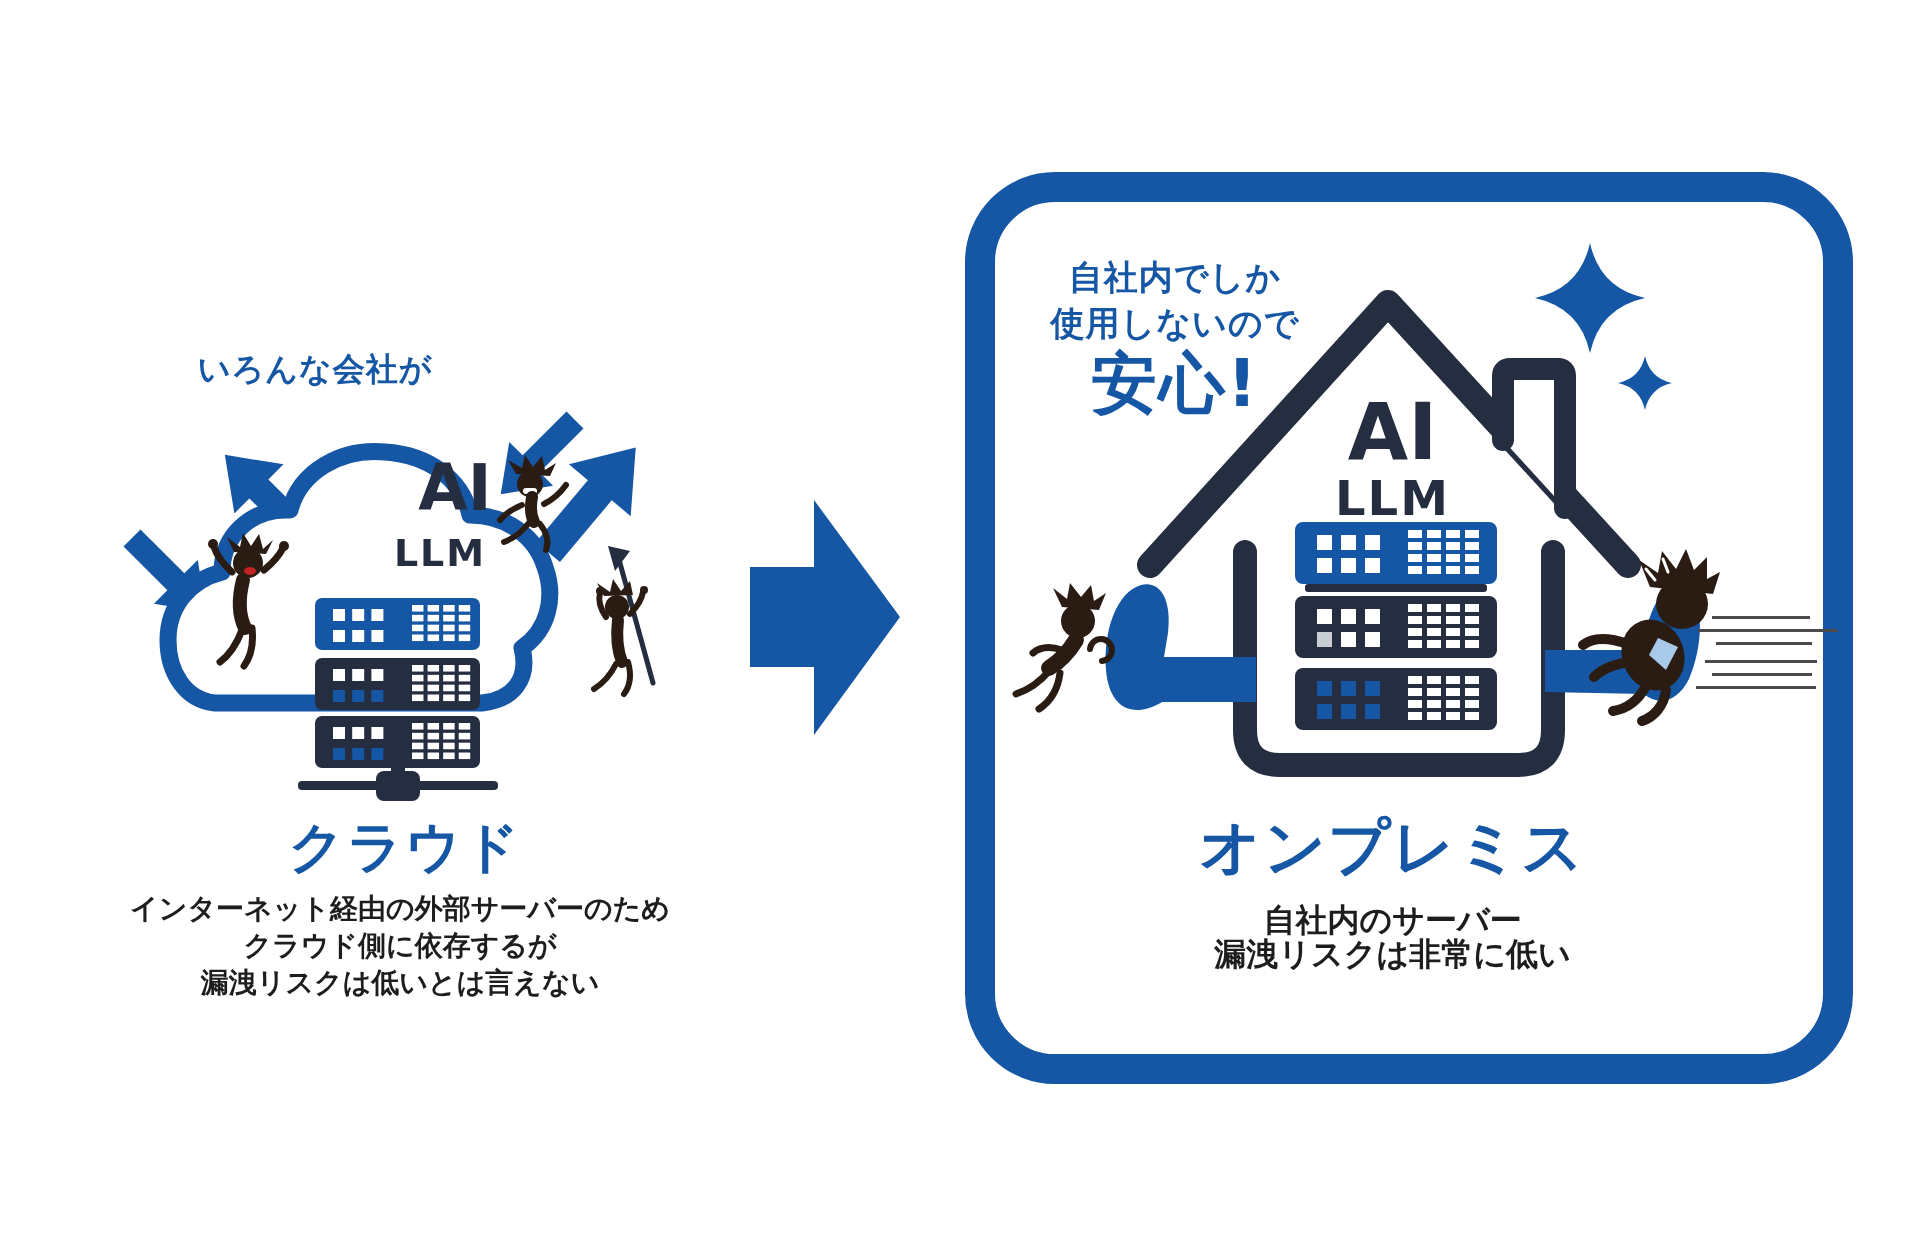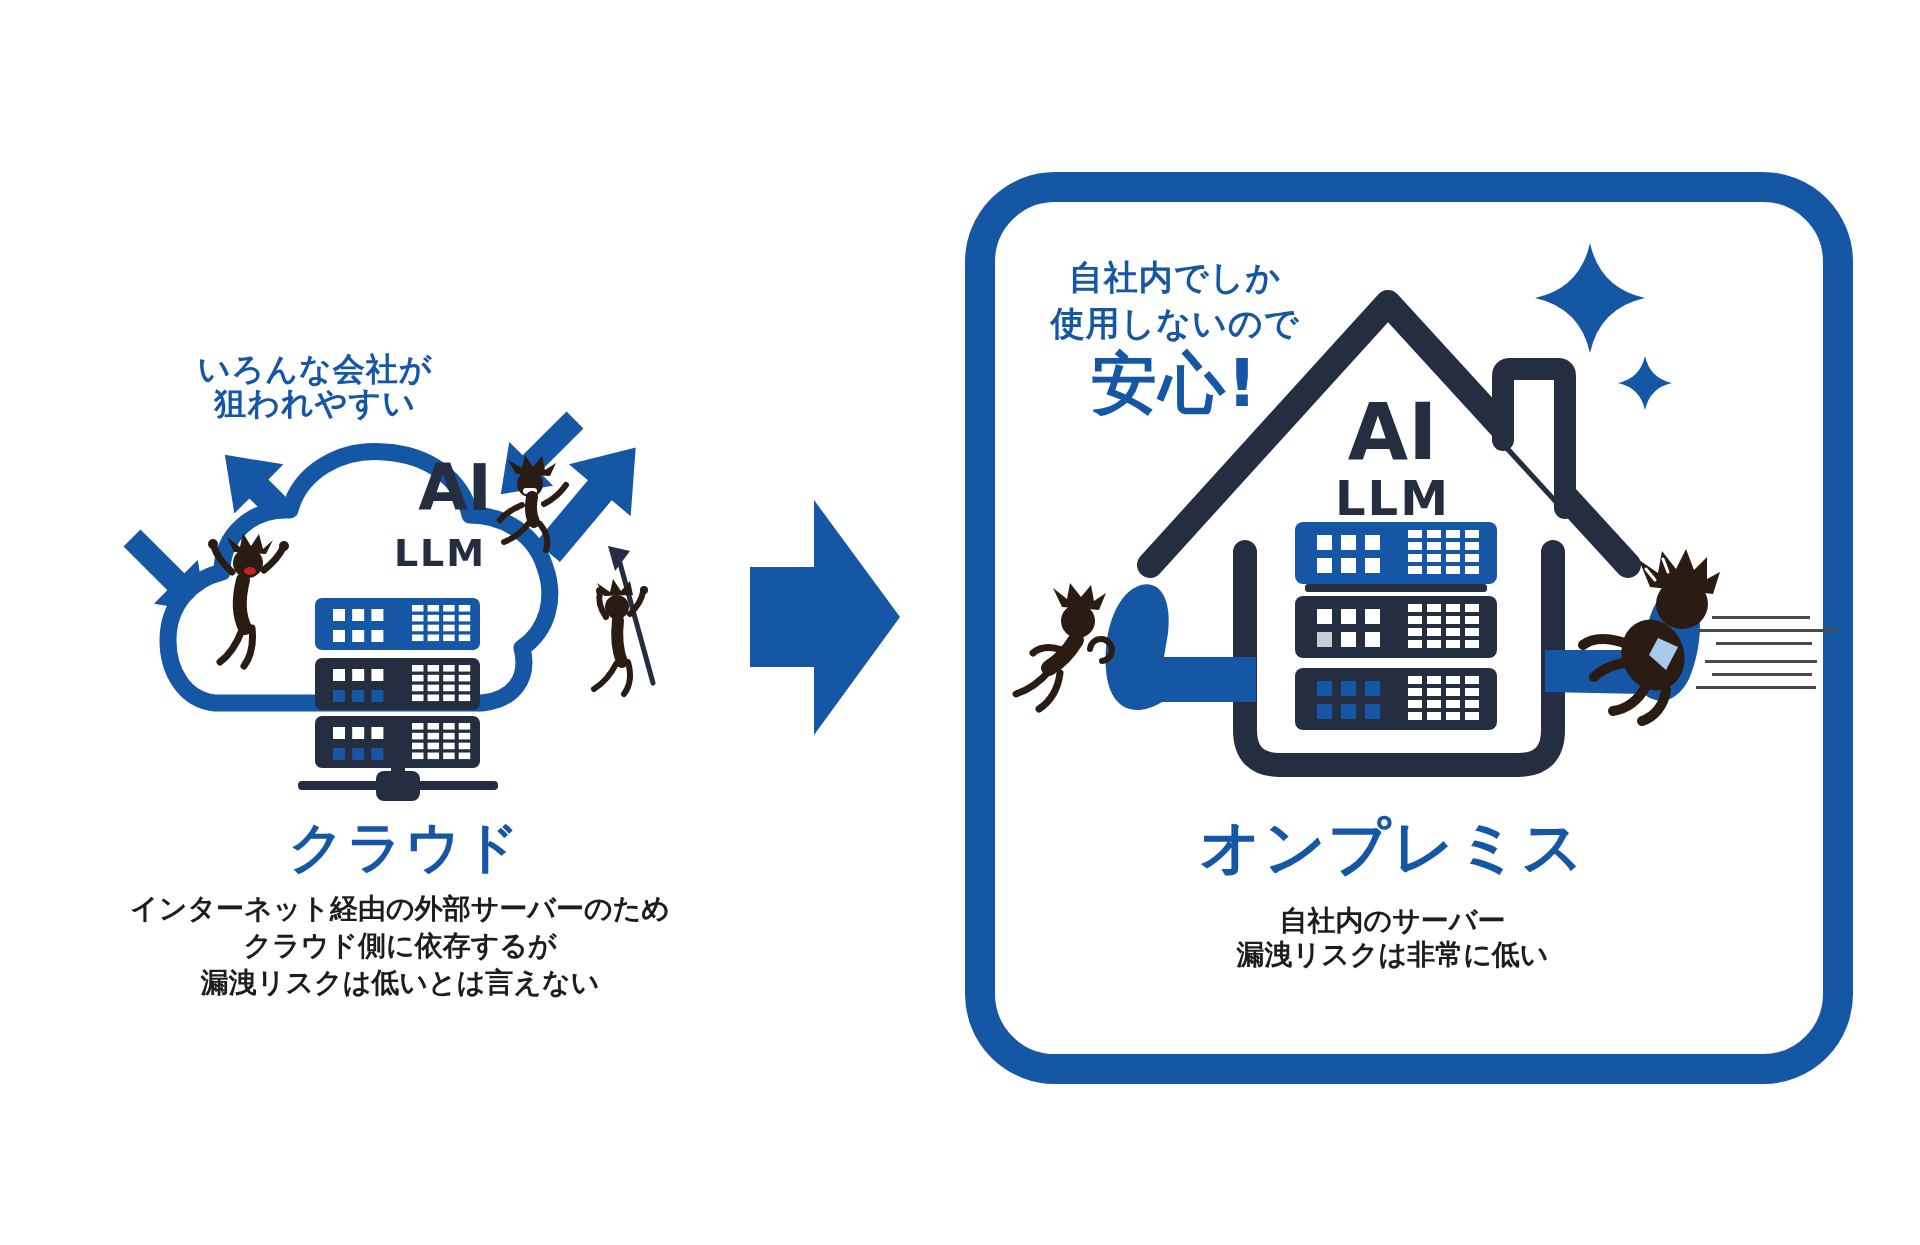--- a/index.html
+++ b/index.html
@@ -16,21 +16,21 @@
   .cloud-caption{left:115px;top:352px;width:400px;font-size:32px;line-height:34px;letter-spacing:1px;}
   .cloud-ai{left:380px;top:455px;width:150px;font-size:64px;line-height:66px;font-weight:800;}
   .cloud-llm{left:365px;top:534px;width:150px;font-size:38px;line-height:38px;font-weight:700;letter-spacing:2px;}
   .cloud-title{left:205px;top:822px;width:400px;font-size:55px;line-height:50px;letter-spacing:2px;}
   .cloud-desc{left:90px;top:892px;width:620px;font-size:28px;line-height:37px;font-weight:700;}
   .onprem-caption{left:990px;top:254px;width:370px;font-size:34px;line-height:46px;letter-spacing:1px;text-align:center;}
   .onprem-emph{left:990px;top:348px;width:370px;font-size:66px;line-height:72px;font-weight:700;letter-spacing:2px;}
   .house-ai{left:1315px;top:392px;width:155px;font-size:78px;line-height:80px;font-weight:800;}
   .house-llm{left:1315px;top:474px;width:155px;font-size:48px;line-height:48px;font-weight:700;letter-spacing:2px;}
   .onprem-title{left:1140px;top:816px;width:505px;font-size:61px;line-height:62px;letter-spacing:2px;}
-  .onprem-desc{left:1090px;top:906px;width:605px;font-size:28px;line-height:34px;font-weight:700;}
+  .onprem-desc{left:1090px;top:906px;width:605px;font-size:32px;line-height:34px;font-weight:700;}
   .limb{fill:none;stroke:#2a1c12;stroke-linecap:round;}
 </style>
 </head>
 <body>
 
 <div class="stage">
 
   <svg width="1920" height="1245" viewBox="0 0 1920 1245">
     <defs>
       <g id="arrow-shape">
@@ -210,21 +210,20 @@
       <rect x="1698" y="629" width="140" height="3"></rect>
       <rect x="1716" y="642" width="96" height="3"></rect>
       <rect x="1705" y="660" width="112" height="3"></rect>
       <rect x="1712" y="673" width="100" height="3"></rect>
       <rect x="1696" y="686" width="120" height="3"></rect>
     </g>
   </svg>
 
   <div class="txt blue cloud-caption">
     <span class="ln">いろんな会社が</span>
-    <span class="ln">狙われやすい</span>
   </div>
 
   <div class="txt navy cloud-ai">AI</div>
   <div class="txt navy cloud-llm">LLM</div>
 
   <div class="txt blue cloud-title">クラウド</div>
 
   <div class="txt black cloud-desc">
     <span class="ln">インターネット経由の外部サーバーのため</span>
     <span class="ln">クラウド側に依存するが</span>

